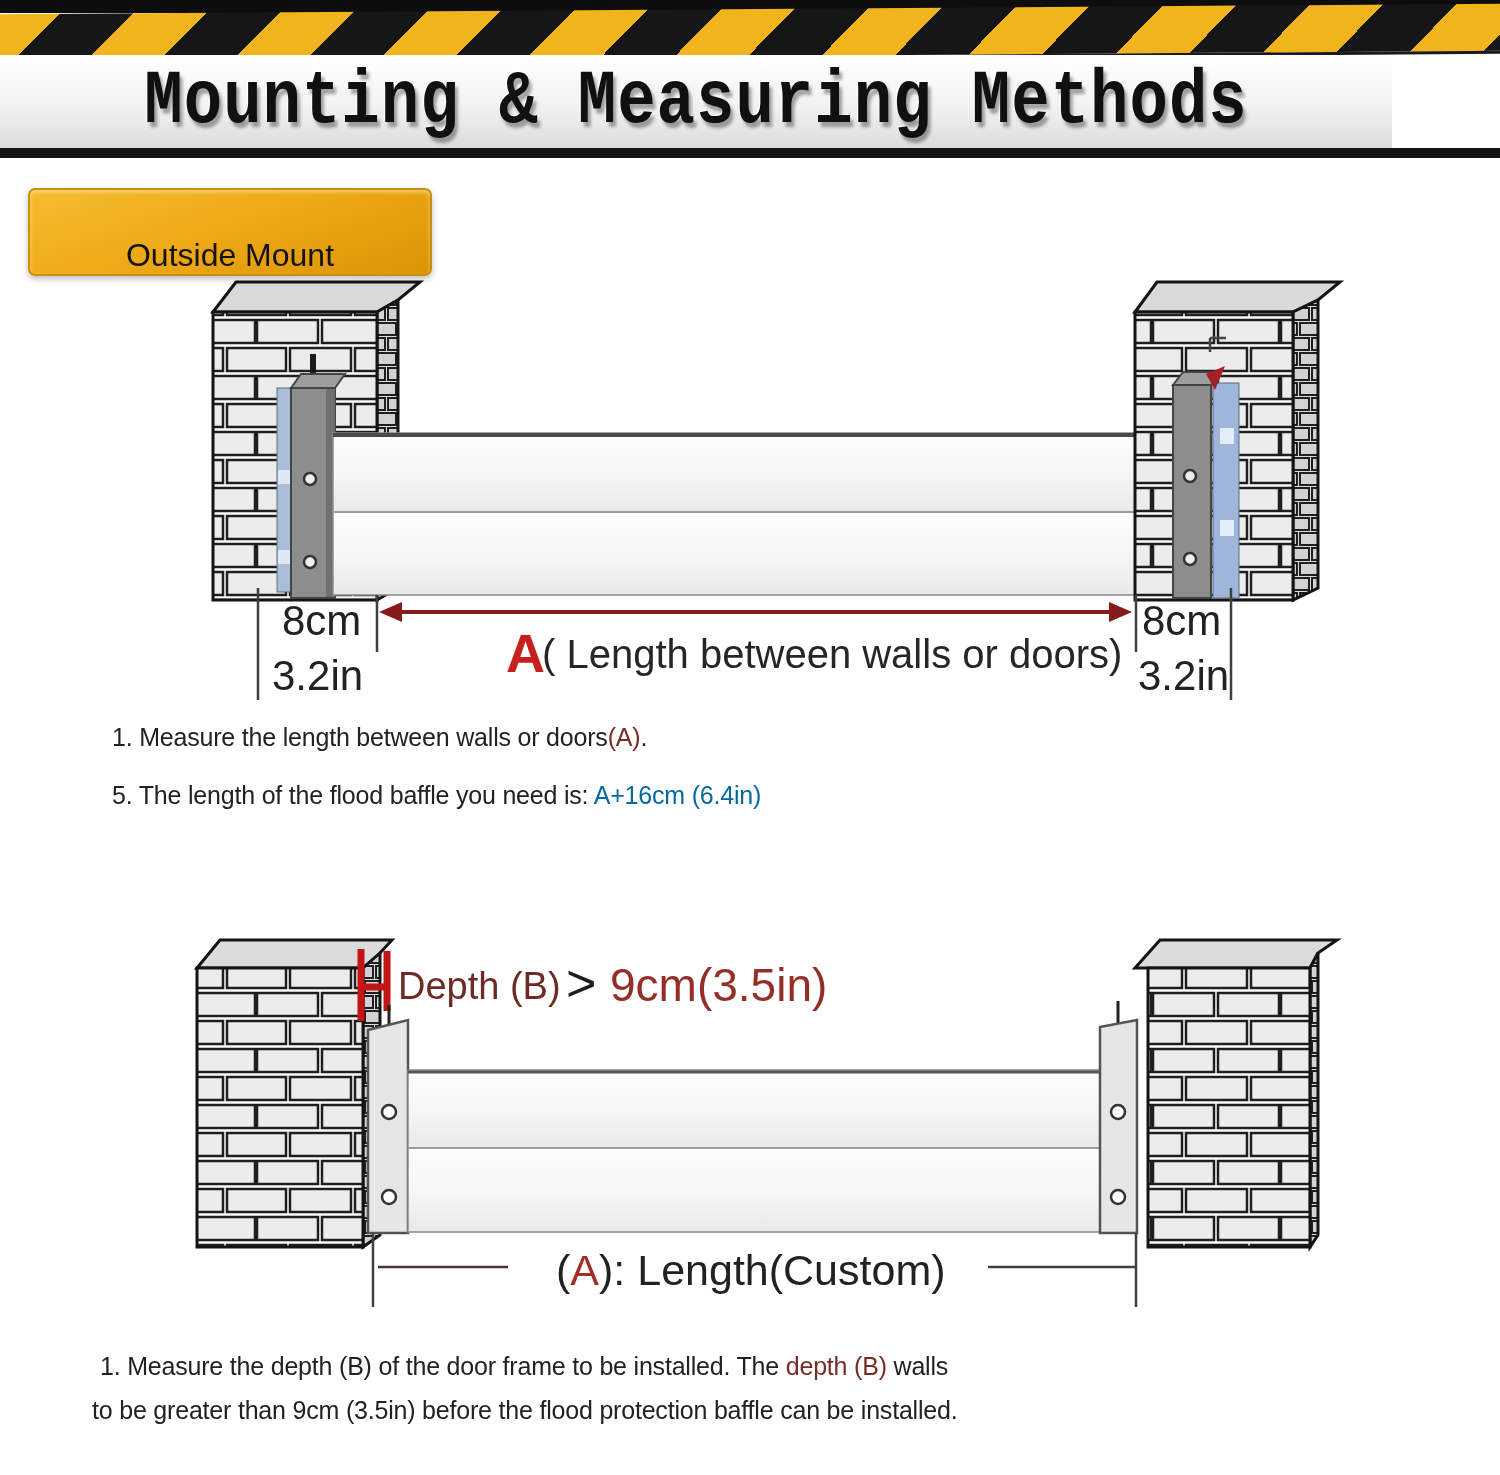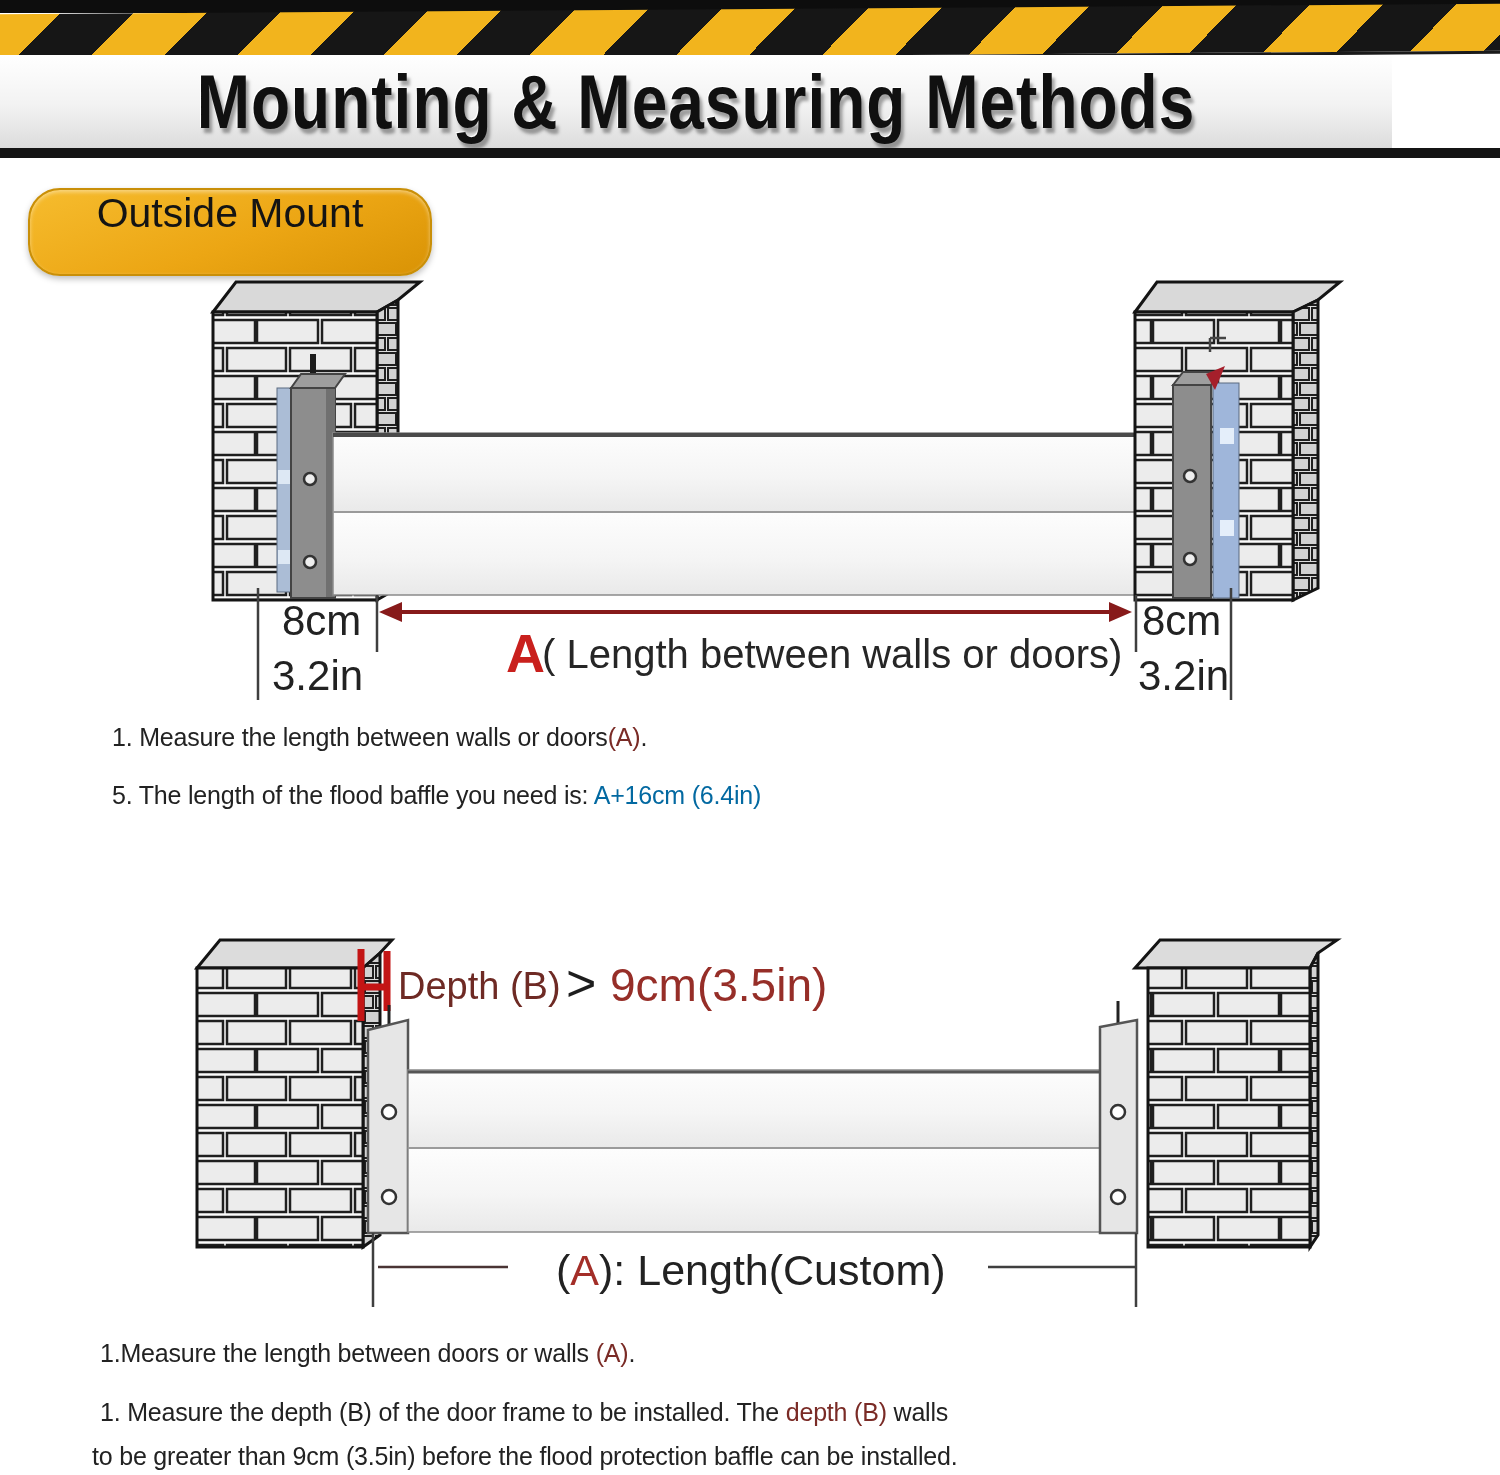--- a/index.html
+++ b/index.html
@@ -6,29 +6,29 @@
   #canvas{position:relative;width:1500px;height:1475px;background:#ffffff;overflow:hidden;
           font-family:"Liberation Sans",sans-serif;color:#1e1e1e;}
   .abs{position:absolute;}
   
   .top-strip{left:0;top:0;width:1500px;height:13px;background:#0d0d0d;}
   .hazard{left:-14px;top:9px;width:1530px;height:47px;
           background:repeating-linear-gradient(135deg,#f2b41d 0 52px,#161616 52px 104px);
           transform:rotate(-0.4deg);border-bottom:3px solid #1a1a1a;}
   .title-band{left:0;top:55px;width:1392px;height:93px;
           background:linear-gradient(#ffffff, #f2f2f2 55%, #dcdcdc);
-          display:flex;align-items:center;justify-content:center;}
+          display:flex;align-items:center;justify-content:center;font-family:Liberation Mono, monospace;}
   .title-band h1{margin:0;font-size:64px;font-weight:bold;color:#101010;letter-spacing:1px;
           transform:scaleY(1.18);text-shadow:3px 4px 3px rgba(0,0,0,0.35),-1px -1px 0 #ffffff;}
   .divider{left:0;top:148px;width:1500px;height:10px;background:#141414;}
   
-  .badge{width:400px;height:84px;border-radius:32px;display:flex;align-items:flex-start;justify-content:center;
+  .badge{width:400px;height:84px;border-radius:7px;display:flex;align-items:flex-end;justify-content:center;
          background:linear-gradient(160deg,#f6bc2e,#eca614 55%,#d99305);
          border:2px solid #c98f08;box-shadow:0 3px 6px rgba(0,0,0,0.25),inset 0 2px 4px rgba(255,255,255,0.45);
-         font-size:41px;color:#141414;}
+         font-size:32px;color:#141414;}
   .badge-outside{left:28px;top:188px;}
   .badge-inside{left:28px;top:838px;}
   
   svg{display:block;}
   svg text{font-family:"Liberation Sans",sans-serif;}
   .diagram1{left:0;top:262px;}
   .diagram2{left:0;top:935px;}
   
   .steps{font-size:25px;line-height:46px;color:#222222;letter-spacing:-0.2px;}
   .steps-outside{left:112px;top:714px;width:1360px;}
@@ -199,18 +199,17 @@
     <g stroke="#3f3f3f" stroke-width="2.5">
       <line x1="373" y1="298" x2="373" y2="372"></line>
       <line x1="1136" y1="298" x2="1136" y2="372"></line>
       <line x1="378" y1="332" x2="508" y2="332" stroke="#4a3434"></line>
       <line x1="988" y1="332" x2="1136" y2="332"></line>
     </g>
     <text x="556" y="350" font-size="43" fill="#222222"><tspan>(</tspan><tspan fill="#a32e28">A</tspan><tspan>): Length(Custom)</tspan></text>
   </svg>
 
   <div class="abs steps steps-inside">
-    <div class="line1"><span>1.Measure the length between doors or walls </span><span class="acc-maroon">(A)</span><span>.</span></div>
     <div class="line2"><span>1. Measure the depth (B) of the door frame to be installed. The </span><span class="acc-maroon">depth (B)</span><span> walls</span></div>
     <div class="line3">to be greater than 9cm (3.5in) before the flood protection baffle can be installed.</div>
   </div>
 
 </div>
 
 </body></html>

